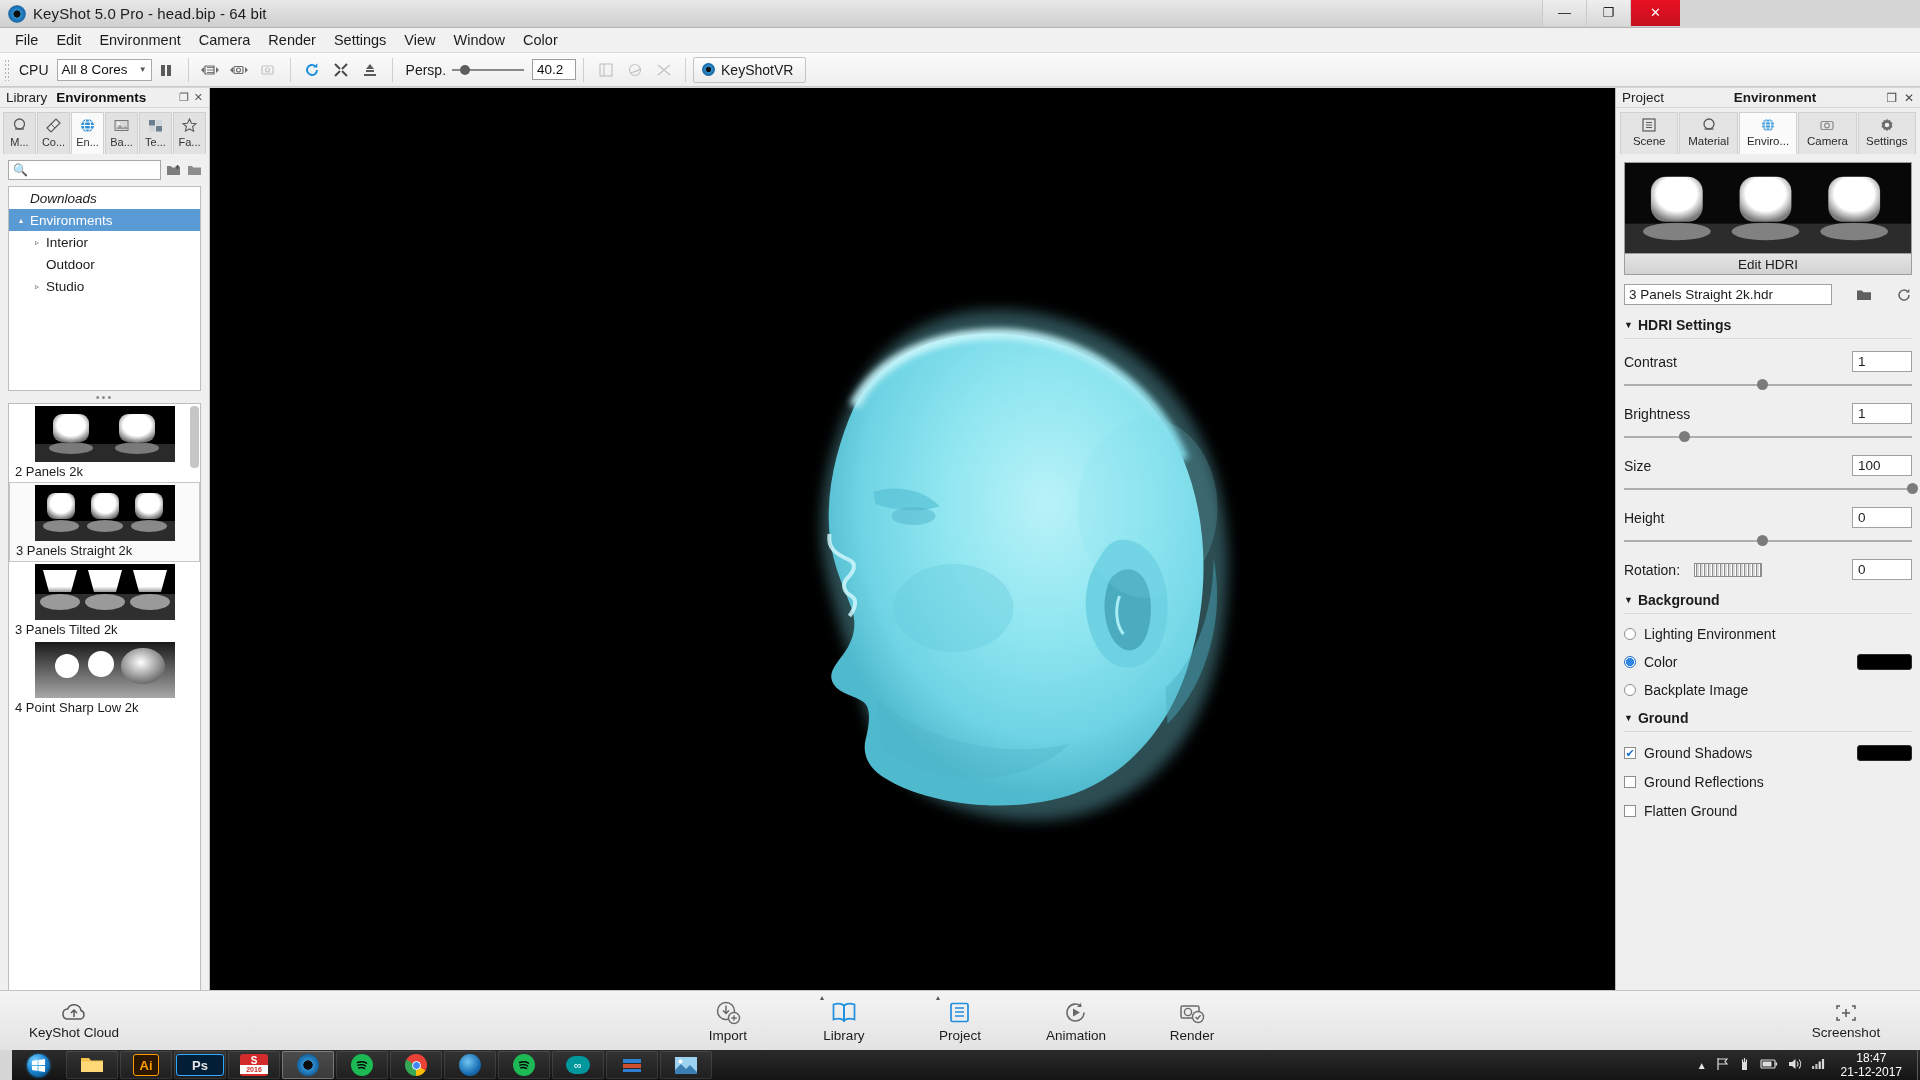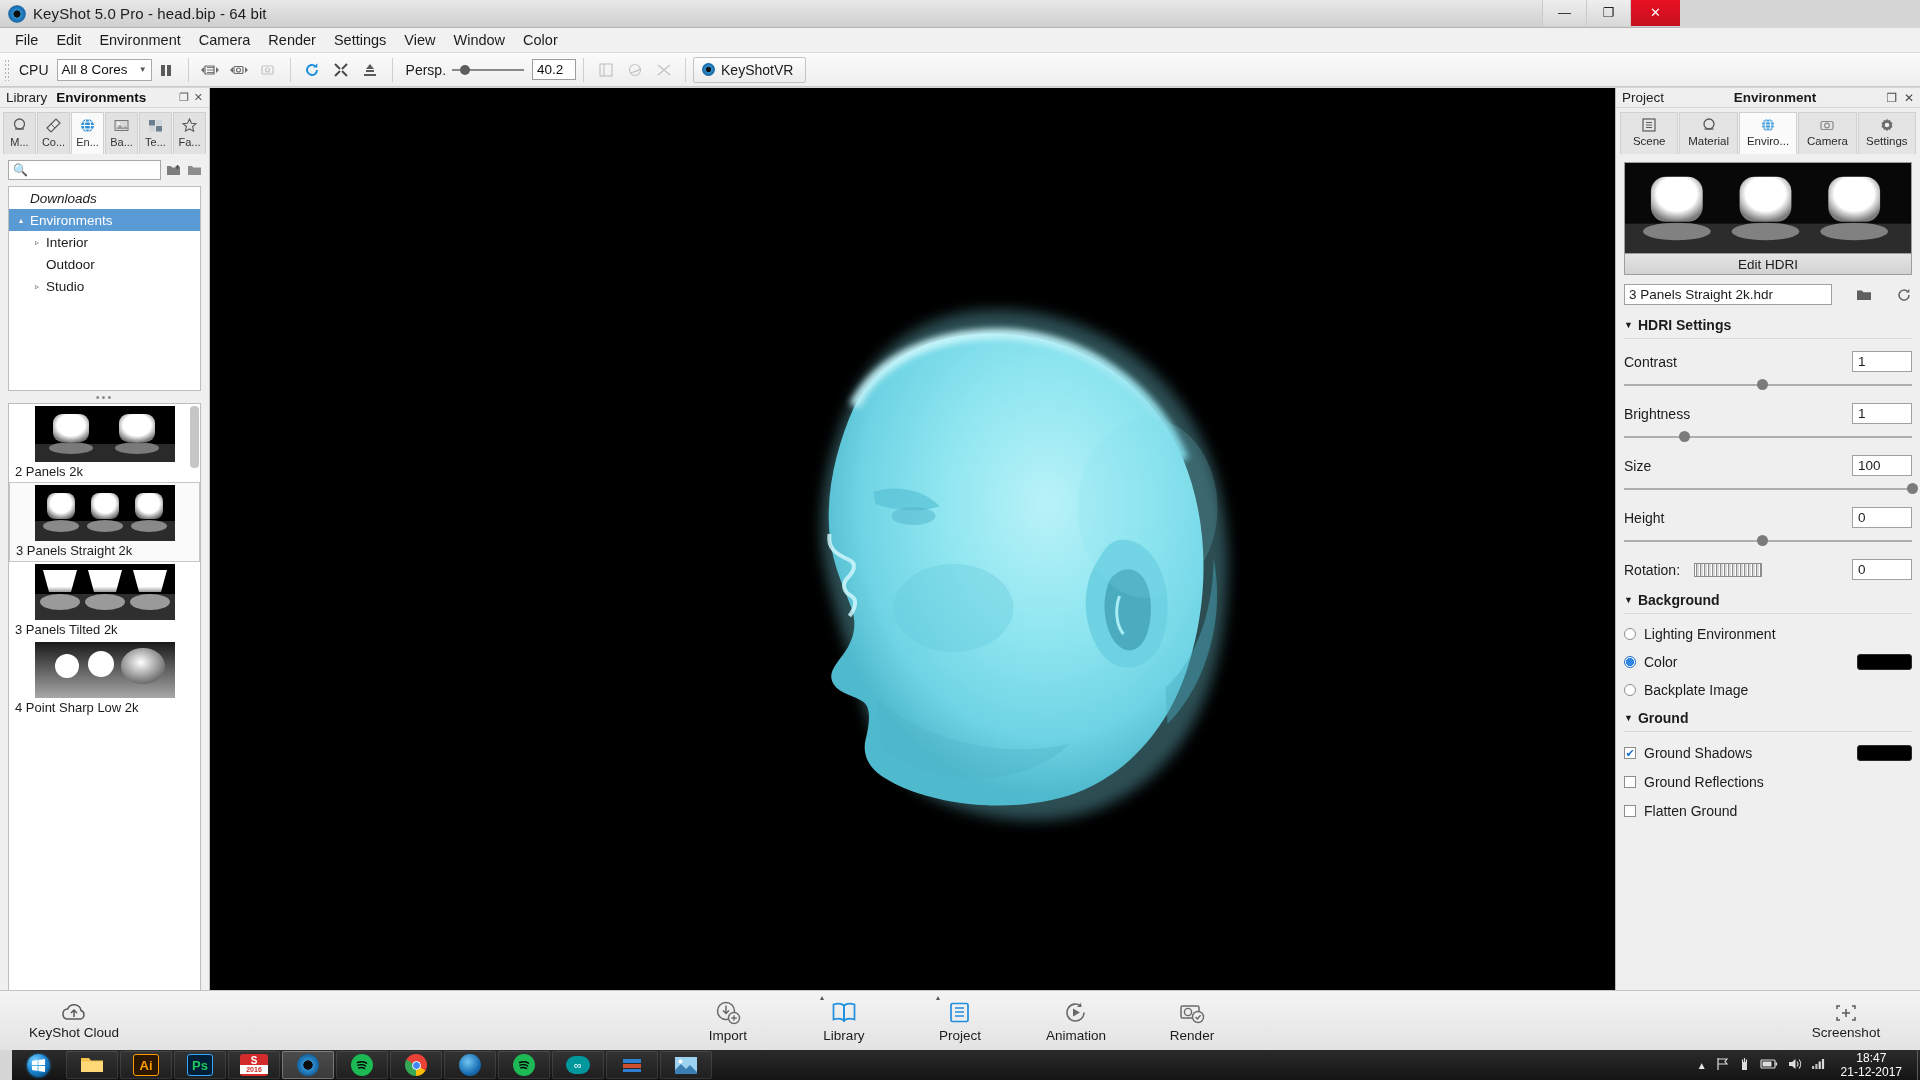--- a/index.html
+++ b/index.html
@@ -934,21 +934,21 @@
     <div class="tb-app">
       <svg width="26" height="20" viewBox="0 0 26 20">
         <path d="M2 3h8l2 2.4h12V17H2z" fill="#f2c14e"></path>
           <path d="M2 6.5h22V17H2z" fill="#ffd978"></path>
       </svg>
     </div>
     <div class="tb-app">
       <span style="width:26px;height:22px;background:#2b1700;border:1px solid #ff9a00;border-radius:3px;display:flex;align-items:center;justify-content:center;color:#ff9a00;font-size:13px;font-weight:bold;">Ai</span>
     </div>
     <div class="tb-app">
-      <span style="width:26px;height:22px;background:#001e36;border:1px solid #31a8ff;border-radius:3px;display:flex;align-items:center;justify-content:center;color:#22c55e;font-size:13px;font-weight:bold;">Ps</span>
+      <span style="width:48px;height:22px;background:#001e36;border:1px solid #31a8ff;border-radius:3px;display:flex;align-items:center;justify-content:center;color:#e5e5e5;font-size:13px;font-weight:bold;">Ps</span>
     </div>
     <div class="tb-app">
       <span style="width:28px;height:22px;background:#d12b2b;border-radius:3px;display:flex;flex-direction:column;align-items:center;justify-content:center;color:#fff;font-size:10px;font-weight:bold;line-height:9px;">S<span style="font-size:7px;background:#fff;color:#d12b2b;width:100%;text-align:center;">2016</span></span>
     </div>
     <div class="tb-app active">
       <span style="width:22px;height:22px;border-radius:50%;background:radial-gradient(circle at 50% 50%,#0c0c0c 0 28%,#2f8fd0 32%,#15639f 68%,#0b4474 100%);"></span>
     </div>
     <div class="tb-app">
       <span style="width:22px;height:22px;border-radius:50%;background:#1db954;display:flex;align-items:center;justify-content:center;">
         <svg width="16" height="16" viewBox="0 0 16 16">

